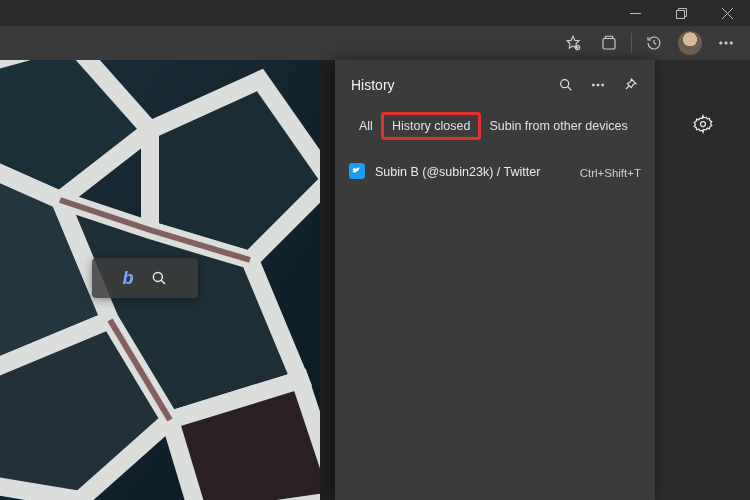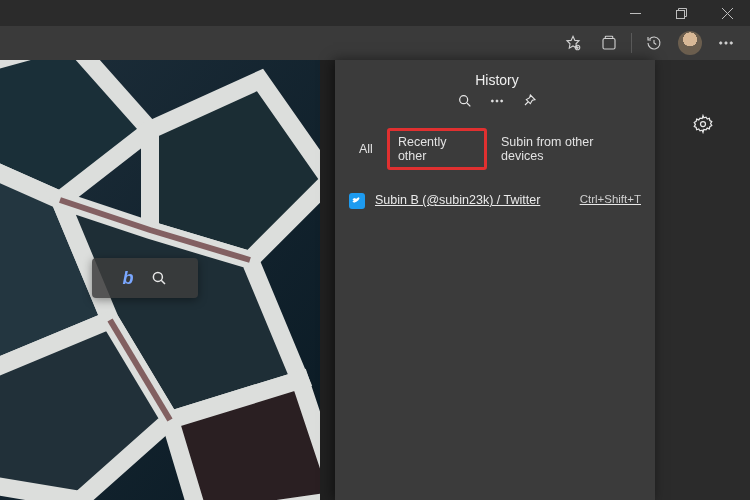--- a/index.html
+++ b/index.html
@@ -25,32 +25,32 @@
   .right-strip { position: absolute; top: 0; right: 0; bottom: 0; width: 95px; background: #2b2b2b; display: flex; justify-content: center; padding-top: 50px; }
   .right-strip .tb-icon svg { stroke: #e8e8e8; }
 
   
   .search-pill { position: absolute; left: 92px; top: 198px; width: 106px; height: 40px; background: rgba(60,60,60,0.85); border-radius: 4px; display: flex; align-items: center; justify-content: center; gap: 16px; box-shadow: 0 2px 10px rgba(0,0,0,0.4); }
   .bing-icon { color: #7aa7ff; font-weight: 600; font-size: 18px; font-style: italic; }
   .search-pill svg { stroke: #e8e8e8; }
 
   
   .history { position: absolute; top: 60px; left: 335px; width: 320px; height: 440px; background: #3b3b3b; color: #e8e8e8; box-shadow: -2px 0 12px rgba(0,0,0,0.5); }
-  .history-head { display: flex; align-items: center; justify-content: space-between; padding: 12px 12px 10px 16px; flex-direction: column; }
+  .history-head { display: flex; align-items: center; justify-content: space-between; padding: 12px 12px 10px 16px; }
   .history-head h2 { font-size: 14px; font-weight: 400; color: #f0f0f0; }
   .head-actions { display: flex; gap: 6px; }
   .head-actions .hh { width: 26px; height: 26px; display: flex; align-items: center; justify-content: center; cursor: pointer; border-radius: 4px; }
   .head-actions svg { stroke: #e8e8e8; }
 
-  .tabs { display: flex; align-items: center; gap: 6px; padding: 4px 12px 10px 16px; font-size: 12.5px; }
+  .tabs { display: flex; align-items: center; padding: 4px 12px 10px 16px; font-size: 12.5px; }
   .tab { padding: 4px 8px; cursor: pointer; color: #e2e2e2; border-radius: 3px; }
   .tab.highlight { border: 3px solid #e03030; padding: 4px 8px; }
 
   .hist-list { padding: 6px 0; }
-  .hist-item { display: flex; align-items: flex-start; padding: 7px 14px; font-size: 12.5px; cursor: pointer; text-decoration: underline; }
+  .hist-item { display: flex; align-items: flex-end; padding: 7px 14px; font-size: 12.5px; cursor: pointer; }
   .fav { width: 16px; height: 16px; margin-right: 10px; flex-shrink: 0; }
   .twitter-fav { background: #1d9bf0; border-radius: 3px; position: relative; }
   .twitter-fav::after { content: ""; position: absolute; left: 3px; top: 4px; width: 8px; height: 6px; background: #fff; clip-path: polygon(5% 45%, 25% 15%, 55% 30%, 80% 5%, 95% 15%, 80% 55%, 55% 80%, 25% 95%, 5% 70%, 25% 55%); }
   .hist-title { flex: 1; color: #eaeaea; white-space: nowrap; overflow: hidden; text-overflow: ellipsis; }
   .hist-short { color: #cfcfcf; font-size: 11.5px; margin-left: 20px; }
 </style>
 </head>
 <body>
 
 <div class="root">
@@ -170,21 +170,21 @@
         <div class="hh" title="Pin">
           <svg width="16" height="16" viewBox="0 0 24 24" fill="none" stroke-width="1.6">
               <path d="M14 3l7 7-4 1-3 5-3-3-5 5 5-5-3-3 5-3 1-4z"></path>
             </svg>
         </div>
       </div>
     </div>
 
     <div class="tabs">
       <div class="tab">All</div>
-      <div class="tab highlight">Recently other</div>
+      <div class="tab highlight">History closed</div>
       <div class="tab">Subin from other devices</div>
     </div>
 
     <div class="hist-list">
       <div class="hist-item">
         <div class="fav twitter-fav"></div>
         <span class="hist-title">Subin B (@subin23k) / Twitter</span>
         <span class="hist-short">Ctrl+Shift+T</span>
       </div>
     </div>

